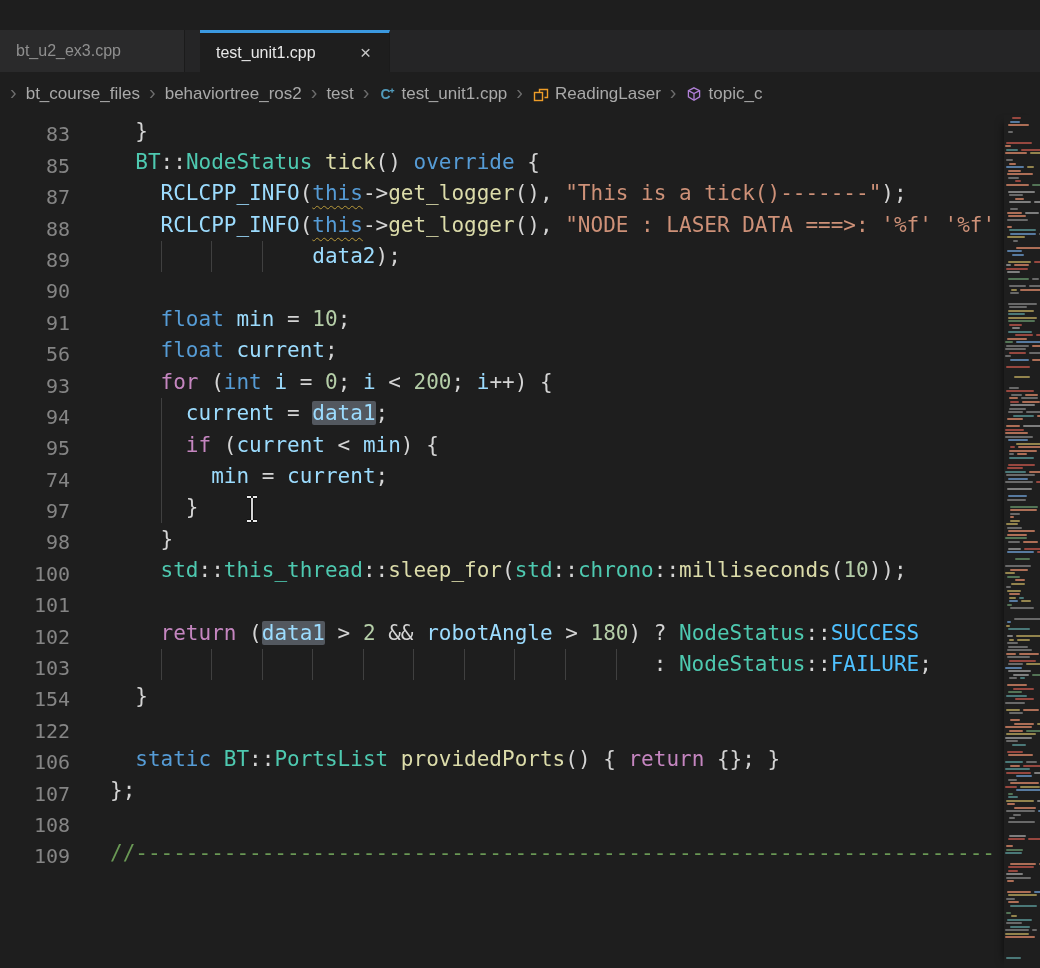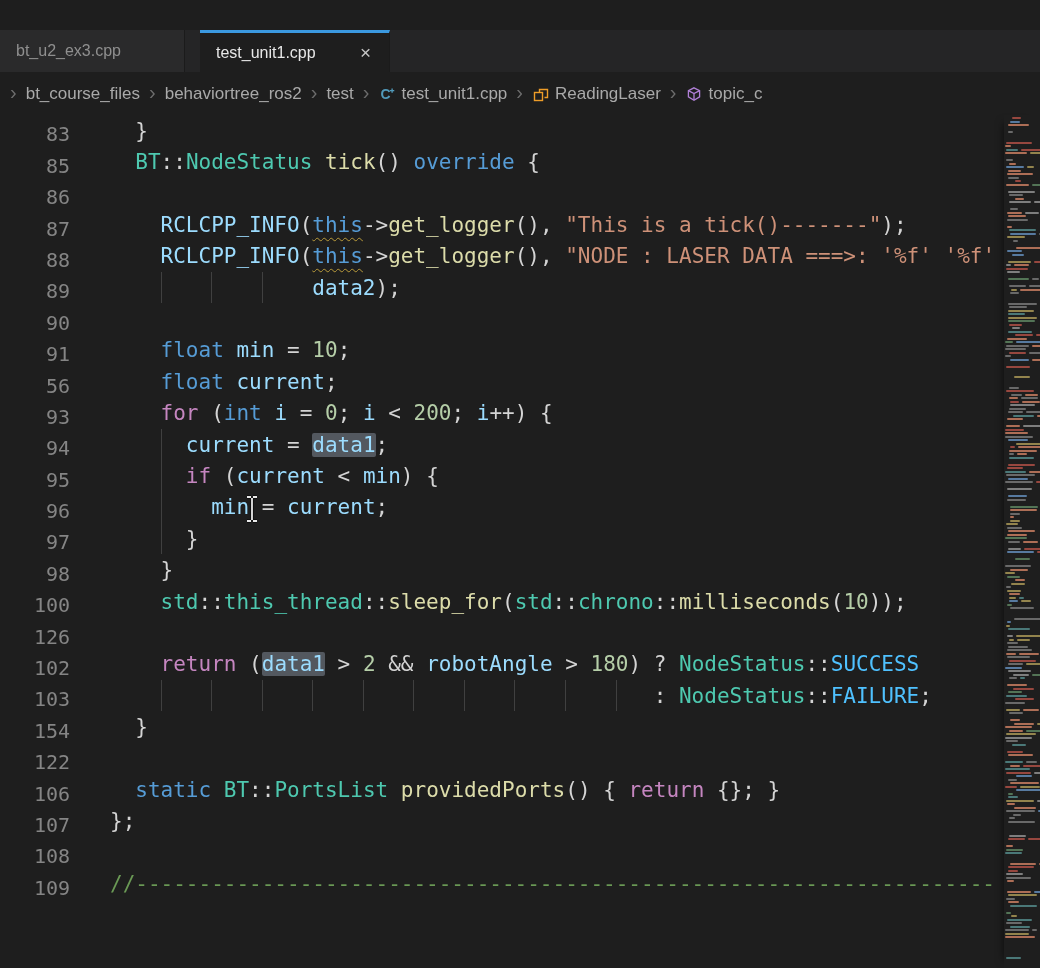--- a/index.html
+++ b/index.html
@@ -115,35 +115,34 @@
             <path d="M2.4 4.7L8 7.6l5.6-2.9M8 7.6v6.4" fill="none" stroke="#b180d7" stroke-width="1.3"></path>
           </svg>
       </span>
       <span>topic_c</span>
     </span>
   </div>
 
   <div class="editor">
       <div class="line"><div class="lnum">83</div><div class="lcontent"><span style="color: rgb(212, 212, 212);">  }</span></div></div>
       <div class="line"><div class="lnum">85</div><div class="lcontent"><span style="color: rgb(212, 212, 212);">  </span><span style="color: rgb(78, 201, 176);">BT</span><span style="color: rgb(212, 212, 212);">::</span><span style="color: rgb(78, 201, 176);">NodeStatus</span><span style="color: rgb(212, 212, 212);"> </span><span style="color: rgb(220, 220, 170);">tick</span><span style="color: rgb(212, 212, 212);">() </span><span style="color: rgb(86, 156, 214);">override</span><span style="color: rgb(212, 212, 212);"> {</span></div></div>
-      <div class="line"><div class="lnum">86</div><div class="lcontent"></div></div>
       <div class="line"><div class="lnum">87</div><div class="lcontent"><span style="color: rgb(212, 212, 212);">    </span><span style="color: rgb(156, 220, 254);">RCLCPP_INFO</span><span style="color: rgb(212, 212, 212);">(</span><span class="squiggle" style="color: rgb(86, 156, 214);">this</span><span style="color: rgb(212, 212, 212);">-&gt;</span><span style="color: rgb(220, 220, 170);">get_logger</span><span style="color: rgb(212, 212, 212);">(), </span><span style="color: rgb(206, 145, 120);">"This is a tick()-------"</span><span style="color: rgb(212, 212, 212);">);</span></div></div>
       <div class="line"><div class="lnum">88</div><div class="lcontent"><span style="color: rgb(212, 212, 212);">    </span><span style="color: rgb(156, 220, 254);">RCLCPP_INFO</span><span style="color: rgb(212, 212, 212);">(</span><span class="squiggle" style="color: rgb(86, 156, 214);">this</span><span style="color: rgb(212, 212, 212);">-&gt;</span><span style="color: rgb(220, 220, 170);">get_logger</span><span style="color: rgb(212, 212, 212);">(), </span><span style="color: rgb(206, 145, 120);">"NODE : LASER DATA ===&gt;: '%f' '%f'</span></div></div>
       <div class="line"><div class="lnum">89</div><div class="lcontent"><div class="guide" style="left: 50.56px;"></div><div class="guide" style="left: 101.12px;"></div><div class="guide" style="left: 151.68px;"></div><span style="color: rgb(212, 212, 212);">                </span><span style="color: rgb(156, 220, 254);">data2</span><span style="color: rgb(212, 212, 212);">);</span></div></div>
       <div class="line"><div class="lnum">90</div><div class="lcontent"></div></div>
       <div class="line"><div class="lnum">91</div><div class="lcontent"><span style="color: rgb(212, 212, 212);">    </span><span style="color: rgb(86, 156, 214);">float</span><span style="color: rgb(212, 212, 212);"> </span><span style="color: rgb(156, 220, 254);">min</span><span style="color: rgb(212, 212, 212);"> = </span><span style="color: rgb(181, 206, 168);">10</span><span style="color: rgb(212, 212, 212);">;</span></div></div>
       <div class="line"><div class="lnum">56</div><div class="lcontent"><span style="color: rgb(212, 212, 212);">    </span><span style="color: rgb(86, 156, 214);">float</span><span style="color: rgb(212, 212, 212);"> </span><span style="color: rgb(156, 220, 254);">current</span><span style="color: rgb(212, 212, 212);">;</span></div></div>
       <div class="line"><div class="lnum">93</div><div class="lcontent"><span style="color: rgb(212, 212, 212);">    </span><span style="color: rgb(197, 134, 192);">for</span><span style="color: rgb(212, 212, 212);"> (</span><span style="color: rgb(86, 156, 214);">int</span><span style="color: rgb(212, 212, 212);"> </span><span style="color: rgb(156, 220, 254);">i</span><span style="color: rgb(212, 212, 212);"> = </span><span style="color: rgb(181, 206, 168);">0</span><span style="color: rgb(212, 212, 212);">; </span><span style="color: rgb(156, 220, 254);">i</span><span style="color: rgb(212, 212, 212);"> &lt; </span><span style="color: rgb(181, 206, 168);">200</span><span style="color: rgb(212, 212, 212);">; </span><span style="color: rgb(156, 220, 254);">i</span><span style="color: rgb(212, 212, 212);">++) {</span></div></div>
       <div class="line"><div class="lnum">94</div><div class="lcontent"><div class="guide" style="left: 50.56px;"></div><span style="color: rgb(212, 212, 212);">      </span><span style="color: rgb(156, 220, 254);">current</span><span style="color: rgb(212, 212, 212);"> = </span><span class="word-hl" style="color: rgb(156, 220, 254);">data1</span><span style="color: rgb(212, 212, 212);">;</span></div></div>
       <div class="line"><div class="lnum">95</div><div class="lcontent"><div class="guide" style="left: 50.56px;"></div><span style="color: rgb(212, 212, 212);">      </span><span style="color: rgb(197, 134, 192);">if</span><span style="color: rgb(212, 212, 212);"> (</span><span style="color: rgb(156, 220, 254);">current</span><span style="color: rgb(212, 212, 212);"> &lt; </span><span style="color: rgb(156, 220, 254);">min</span><span style="color: rgb(212, 212, 212);">) {</span></div></div>
-      <div class="line"><div class="lnum">96</div><div class="lcontent"><div class="guide" style="left: 50.56px;"></div><span style="color: rgb(212, 212, 212);">        </span><span style="color: rgb(156, 220, 254);">min</span><span style="color: rgb(212, 212, 212);"> = </span><span style="color: rgb(156, 220, 254);">current</span><span style="color: rgb(212, 212, 212);">;</span></div></div>
+      <div class="line"><div class="lnum">74</div><div class="lcontent"><div class="guide" style="left: 50.56px;"></div><span style="color: rgb(212, 212, 212);">        </span><span style="color: rgb(156, 220, 254);">min</span><span style="color: rgb(212, 212, 212);"> = </span><span style="color: rgb(156, 220, 254);">current</span><span style="color: rgb(212, 212, 212);">;</span></div></div>
       <div class="line"><div class="lnum">97</div><div class="lcontent"><div class="guide" style="left: 50.56px;"></div><span style="color: rgb(212, 212, 212);">      }</span></div></div>
       <div class="line"><div class="lnum">98</div><div class="lcontent"><span style="color: rgb(212, 212, 212);">    }</span></div></div>
       <div class="line"><div class="lnum">100</div><div class="lcontent"><span style="color: rgb(212, 212, 212);">    </span><span style="color: rgb(78, 201, 176);">std</span><span style="color: rgb(212, 212, 212);">::</span><span style="color: rgb(78, 201, 176);">this_thread</span><span style="color: rgb(212, 212, 212);">::</span><span style="color: rgb(220, 220, 170);">sleep_for</span><span style="color: rgb(212, 212, 212);">(</span><span style="color: rgb(78, 201, 176);">std</span><span style="color: rgb(212, 212, 212);">::</span><span style="color: rgb(78, 201, 176);">chrono</span><span style="color: rgb(212, 212, 212);">::</span><span style="color: rgb(220, 220, 170);">milliseconds</span><span style="color: rgb(212, 212, 212);">(</span><span style="color: rgb(181, 206, 168);">10</span><span style="color: rgb(212, 212, 212);">));</span></div></div>
-      <div class="line"><div class="lnum">126</div><div class="lcontent"></div></div>
+      <div class="line"><div class="lnum">101</div><div class="lcontent"></div></div>
       <div class="line"><div class="lnum">102</div><div class="lcontent"><span style="color: rgb(212, 212, 212);">    </span><span style="color: rgb(197, 134, 192);">return</span><span style="color: rgb(212, 212, 212);"> (</span><span class="word-hl" style="color: rgb(156, 220, 254);">data1</span><span style="color: rgb(212, 212, 212);"> &gt; </span><span style="color: rgb(181, 206, 168);">2</span><span style="color: rgb(212, 212, 212);"> &amp;&amp; </span><span style="color: rgb(156, 220, 254);">robotAngle</span><span style="color: rgb(212, 212, 212);"> &gt; </span><span style="color: rgb(181, 206, 168);">180</span><span style="color: rgb(212, 212, 212);">) ? </span><span style="color: rgb(78, 201, 176);">NodeStatus</span><span style="color: rgb(212, 212, 212);">::</span><span style="color: rgb(79, 193, 255);">SUCCESS</span></div></div>
       <div class="line"><div class="lnum">103</div><div class="lcontent"><div class="guide" style="left: 50.56px;"></div><div class="guide" style="left: 101.12px;"></div><div class="guide" style="left: 151.68px;"></div><div class="guide" style="left: 202.24px;"></div><div class="guide" style="left: 252.8px;"></div><div class="guide" style="left: 303.36px;"></div><div class="guide" style="left: 353.92px;"></div><div class="guide" style="left: 404.48px;"></div><div class="guide" style="left: 455.04px;"></div><div class="guide" style="left: 505.6px;"></div><span style="color: rgb(212, 212, 212);">                                           </span><span style="color: rgb(212, 212, 212);">: </span><span style="color: rgb(78, 201, 176);">NodeStatus</span><span style="color: rgb(212, 212, 212);">::</span><span style="color: rgb(79, 193, 255);">FAILURE</span><span style="color: rgb(212, 212, 212);">;</span></div></div>
       <div class="line"><div class="lnum">154</div><div class="lcontent"><span style="color: rgb(212, 212, 212);">  }</span></div></div>
       <div class="line"><div class="lnum">122</div><div class="lcontent"></div></div>
       <div class="line"><div class="lnum">106</div><div class="lcontent"><span style="color: rgb(212, 212, 212);">  </span><span style="color: rgb(86, 156, 214);">static</span><span style="color: rgb(212, 212, 212);"> </span><span style="color: rgb(78, 201, 176);">BT</span><span style="color: rgb(212, 212, 212);">::</span><span style="color: rgb(78, 201, 176);">PortsList</span><span style="color: rgb(212, 212, 212);"> </span><span style="color: rgb(220, 220, 170);">providedPorts</span><span style="color: rgb(212, 212, 212);">() { </span><span style="color: rgb(197, 134, 192);">return</span><span style="color: rgb(212, 212, 212);"> {}; }</span></div></div>
       <div class="line"><div class="lnum">107</div><div class="lcontent"><span style="color: rgb(212, 212, 212);">};</span></div></div>
       <div class="line"><div class="lnum">108</div><div class="lcontent"></div></div>
       <div class="line"><div class="lnum">109</div><div class="lcontent"><span style="color: rgb(106, 153, 85);">//--------------------------------------------------------------------</span></div></div>
     </div>
 

